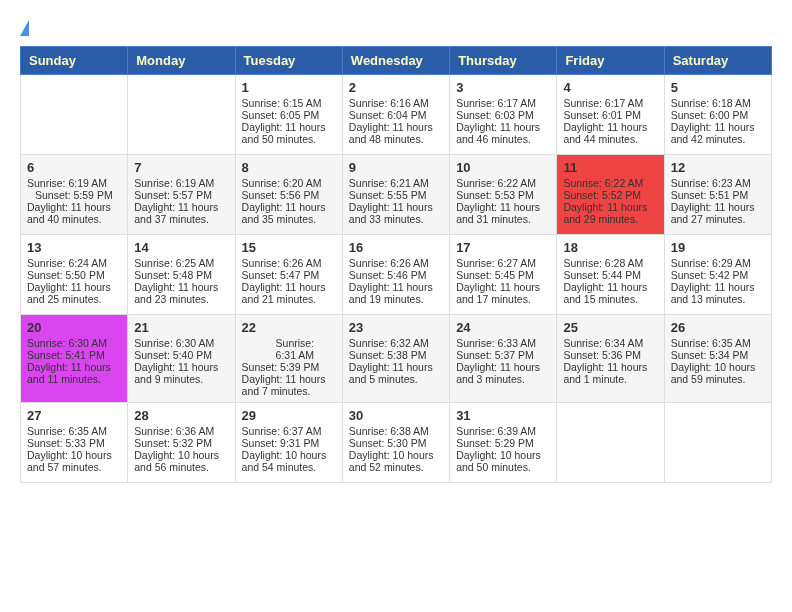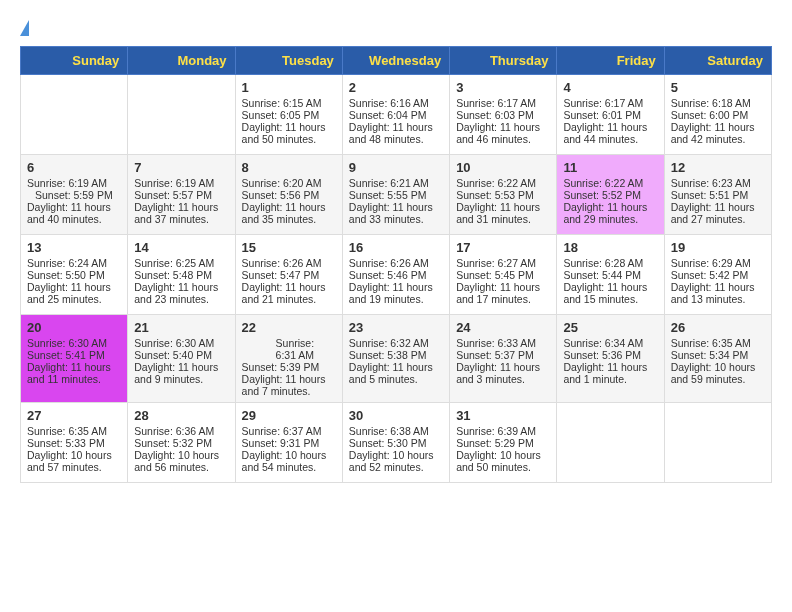--- a/index.html
+++ b/index.html
@@ -35,22 +35,22 @@
       font-size: 16px;
       color: #555;
     }
     .calendar {
       width: 100%;
       border-collapse: collapse;
       border: 1px solid #ccc;
     }
     .calendar th {
       background-color: #2a5ca8;
-      color: #fde047;
-      text-align: right;
+      color: #fef9c3;
+      text-align: left;
       padding: 6px 8px;
       font-size: 13px;
       font-weight: bold;
       border: 1px solid #4a7ac8;
     }
     .calendar td {
       vertical-align: top;
       padding: 5px 6px;
       border: 1px solid #ddd;
       font-size: 10.5px;
@@ -162,21 +162,21 @@
           <span style="display: block;">Sunrise: 6:21 AM</span>
           <span style="display: block;">Sunset: 5:55 PM</span>
           <span style="display: block;">Daylight: 11 hours and 33 minutes.</span>
         </td>
         <td style="background: rgb(245, 245, 245);">
           <span class="day-number">10</span>
           <span style="display: block;">Sunrise: 6:22 AM</span>
           <span style="display: block;">Sunset: 5:53 PM</span>
           <span style="display: block;">Daylight: 11 hours and 31 minutes.</span>
         </td>
-        <td style="background: #f0abfc;">
+        <td style="background: #ef4444;">
           <span class="day-number">11</span>
           <span style="display: block;">Sunrise: 6:22 AM</span>
           <span style="display: block;">Sunset: 5:52 PM</span>
           <span style="display: block;">Daylight: 11 hours and 29 minutes.</span>
         </td>
         <td style="background: rgb(245, 245, 245);">
           <span class="day-number">12</span>
           <span style="display: block;">Sunrise: 6:23 AM</span>
           <span style="display: block;">Sunset: 5:51 PM</span>
           <span style="display: block;">Daylight: 11 hours and 27 minutes.</span>

